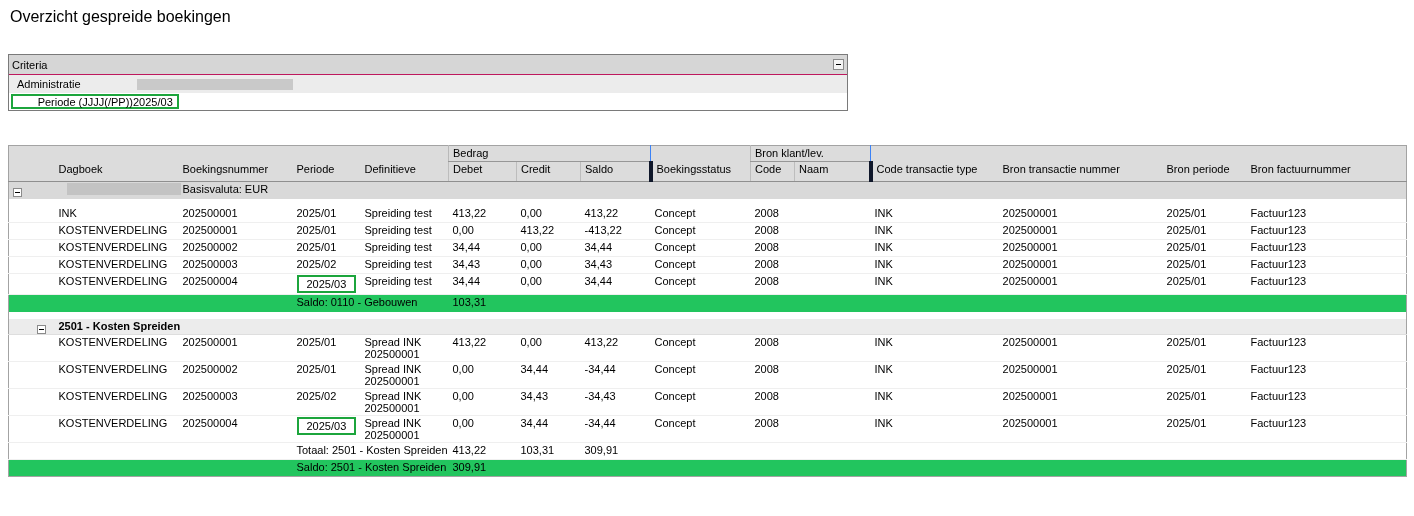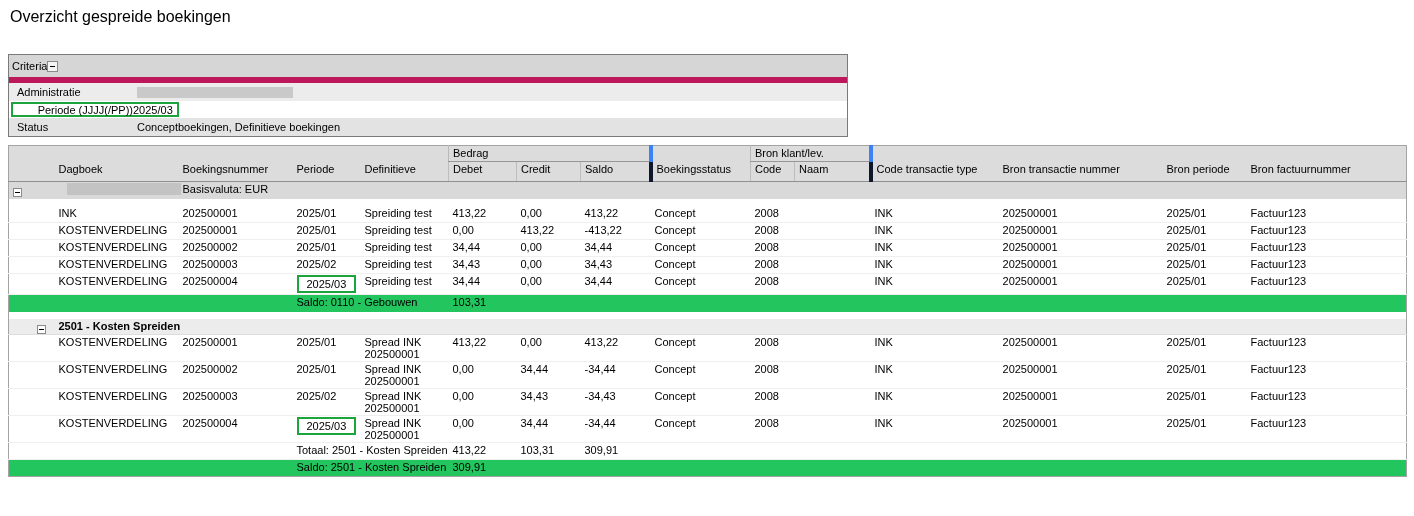--- a/index.html
+++ b/index.html
@@ -6,22 +6,22 @@
   html,body { margin:0; padding:0; }
   body {
     width:1414px; height:516px; position:relative; overflow:hidden;
     background:#ffffff; color:#000;
     font-family:"Liberation Sans","DejaVu Sans",sans-serif; font-size:11px;
   }
   .page-title { position:absolute; left:10px; top:8px; font-size:16px; font-weight:400; }
 
   
   .criteria { position:absolute; left:8px; top:54px; width:840px; border:1px solid #7a7a7a; background:#fff; }
-  .criteria-header { height:28px; background:#d6d6d6; border-bottom:6px solid #be185d;
-                     display:flex; align-items:center; padding:0 3px; }
+  .criteria-header { height:20px; background:#d6d6d6; border-bottom:1px solid #be185d;
+                     display:flex; align-items:center; justify-content:space-between; padding:0 3px; }
   .criteria-row { display:flex; align-items:center; height:18px; padding-left:8px; }
   .criteria-row.shade1 { background:#ececec; }
   .criteria-row.shade2 { background:#e3e3e3; }
   .criteria-row.hl-row { height:17px; padding-left:0; background:#fff;text-align:right; }
   .c-label { display:inline-block; width:120px; flex:none; }
   .c-value { white-space:nowrap; }
   .green-box { display:inline-flex; align-items:center; border:2px solid #1ca53c;
                margin-left:2px; padding:0 4px 0 2px; height:15px; }
   .green-box .c-label { width:118px; }
   .redact-admin { display:inline-block; width:156px; height:11px; background:#c9c9c9; }
@@ -35,21 +35,21 @@
   .exp .bar { width:5px; height:1px; background:#000; }
 
   
   table.report { position:absolute; left:8px; top:145px; width:1398px;
                  border-collapse:collapse; table-layout:fixed;
                  border:1px solid #a3a3a3; }
   table.report td, table.report th { padding:1px 4px; vertical-align:top; font-weight:400; text-align:left; }
   thead td, thead th { background:#dcdcdc; }
   tr.hdr-groups td { height:16px; }
   tr.hdr-cols th { height:20px; border-bottom:1px solid #8f8f8f; }
-  td.grp-span { border-bottom:1px solid #979797; border-left:1px solid #b9b9b9; border-right:4px solid #3b82f6; }
+  td.grp-span { border-bottom:1px solid #979797; border-left:1px solid #b9b9b9; border-right:1px solid #3b82f6; }
   th.sep-l { border-left:1px solid #bdbdbd; }
   th.sep-r { border-right:4px solid #0f172a; }
   .num { text-align:right; }
   .bold { font-weight:700; }
 
   tr.band td { background:#d9d9d9; height:17px; }
   .redact-band { display:inline-block; width:114px; height:12px; background:#c3c3c3; margin-left:34px; }
   .basisvaluta { text-align:right; }
 
   tr.grp-hdr td { background:#ececec; height:16px; border-bottom:1px solid #dedede; font-weight:700; }
@@ -82,24 +82,20 @@
   </div>
   <div class="criteria-row shade1">
     <span class="c-label">Administratie</span>
     <span class="redact-admin"></span>
   </div>
   <div class="criteria-row hl-row">
     <span class="green-box">
       <span class="c-label">Periode (JJJJ(/PP))</span>
       <span class="c-value">2025/03</span>
     </span>
-  </div>
-  <div class="criteria-row shade2">
-    <span class="c-label">Status</span>
-    <span class="c-value">Conceptboekingen, Definitieve boekingen</span>
   </div>
 </div>
 
 <table class="report">
   <colgroup>
     <col style="width:20px">
       <col style="width:26px">
       <col style="width:124px">
       <col style="width:114px">
     <col style="width:68px">

